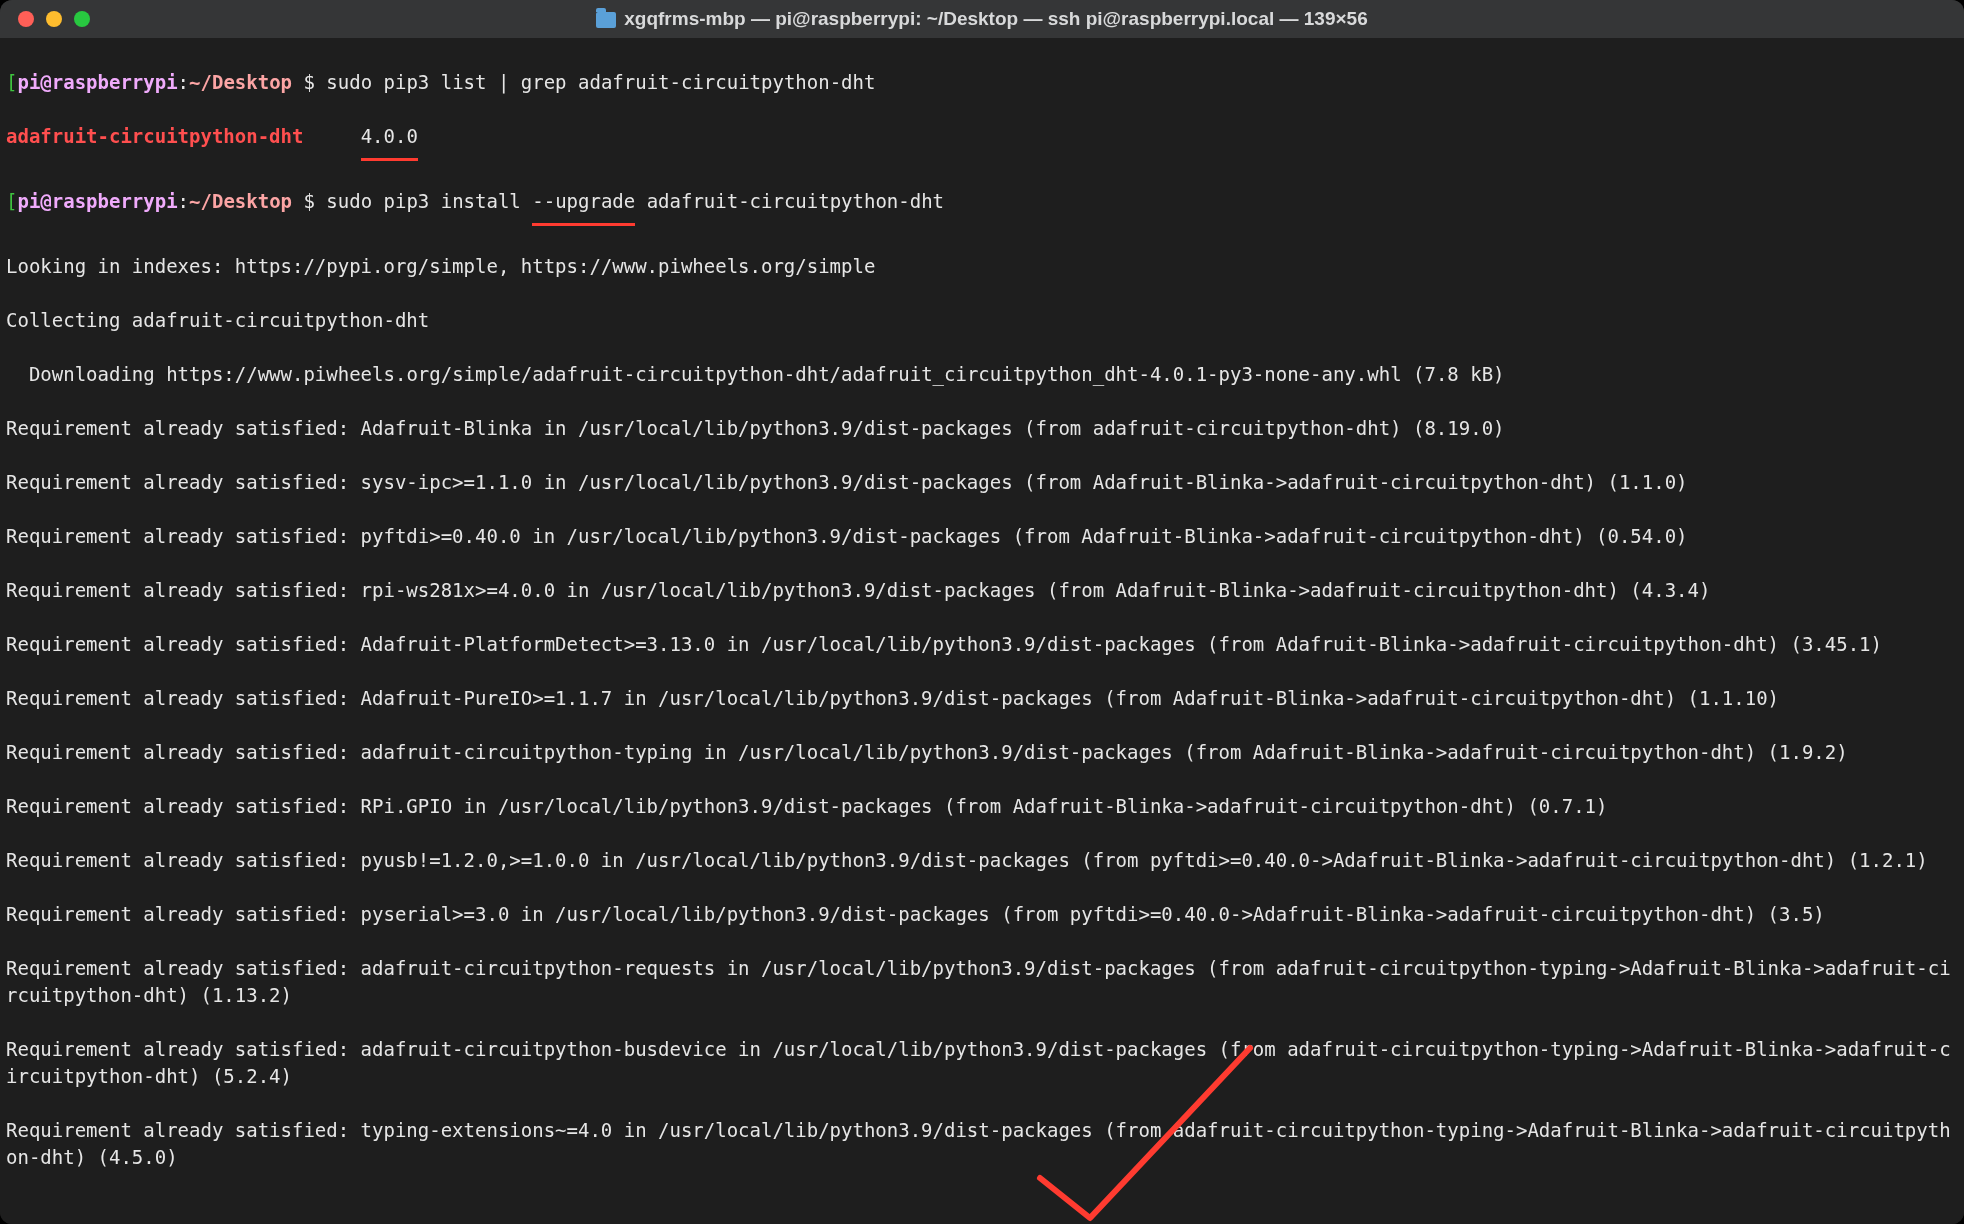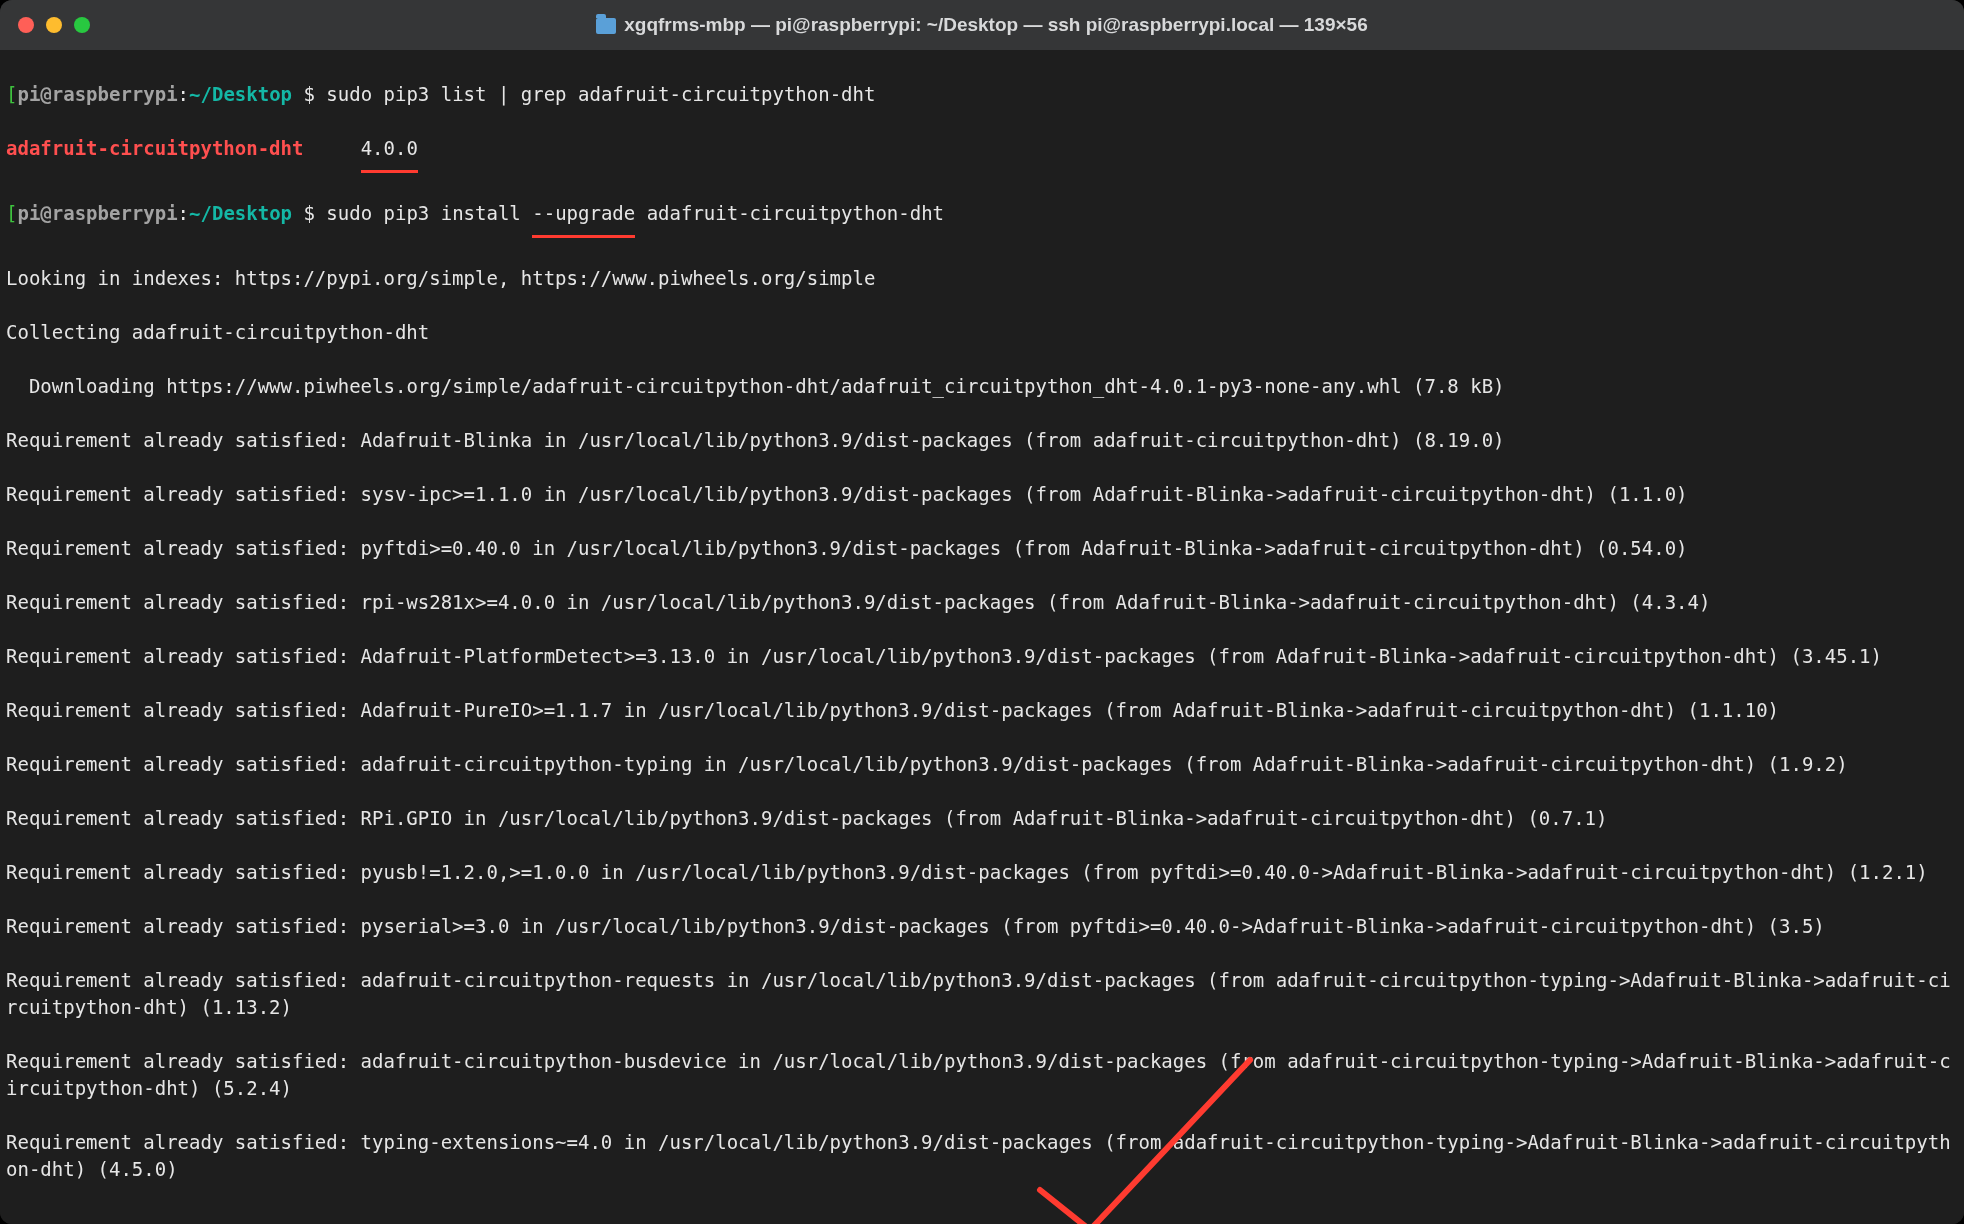--- a/index.html
+++ b/index.html
@@ -5,21 +5,21 @@
   * { margin: 0; padding: 0; box-sizing: border-box; }
   html, body { width: 1964px; height: 1224px; background: #000; font-family: Menlo, Consolas, "DejaVu Sans Mono", monospace; }
   .window {
     width: 1964px; height: 1224px;
     background: #1e1e1e;
     border-radius: 12px;
     overflow: hidden;
     display: flex; flex-direction: column;
   }
   .titlebar {
-    height: 50px;
+    height: 38px;
     background: #353637;
     display: flex; align-items: center;
     position: relative;
     flex: 0 0 auto;
   }
   .traffic-lights {
     display: flex; gap: 12px;
     margin-left: 18px;
   }
   .tl { width: 16px; height: 16px; border-radius: 50%; }
@@ -48,22 +48,22 @@
     flex: 1;
     background: #1e1e1e;
     color: #e6e6e6;
     font-size: 19px;
     line-height: 27px;
     padding: 4px 6px;
     white-space: pre;
     position: relative;
     overflow: hidden;
   }
-  .g  { color: #a3a3a3; font-weight: bold; }   
-  .b  { color: #14b8a6; font-weight: bold; }   
+  .g  { color: #f0abfc; font-weight: bold; }   
+  .b  { color: #fca5a5; font-weight: bold; }   
   .w  { color: #e6e6e6; }                       
   .r  { color: #ff4f4f; font-weight: bold; }   
   .br { color: #3ec23e; }
   .underline-red {
     display: inline-block;
     border-bottom: 3px solid #ff3b30;
     padding-bottom: 8px;
   }
   .checkmark {
     position: absolute;

